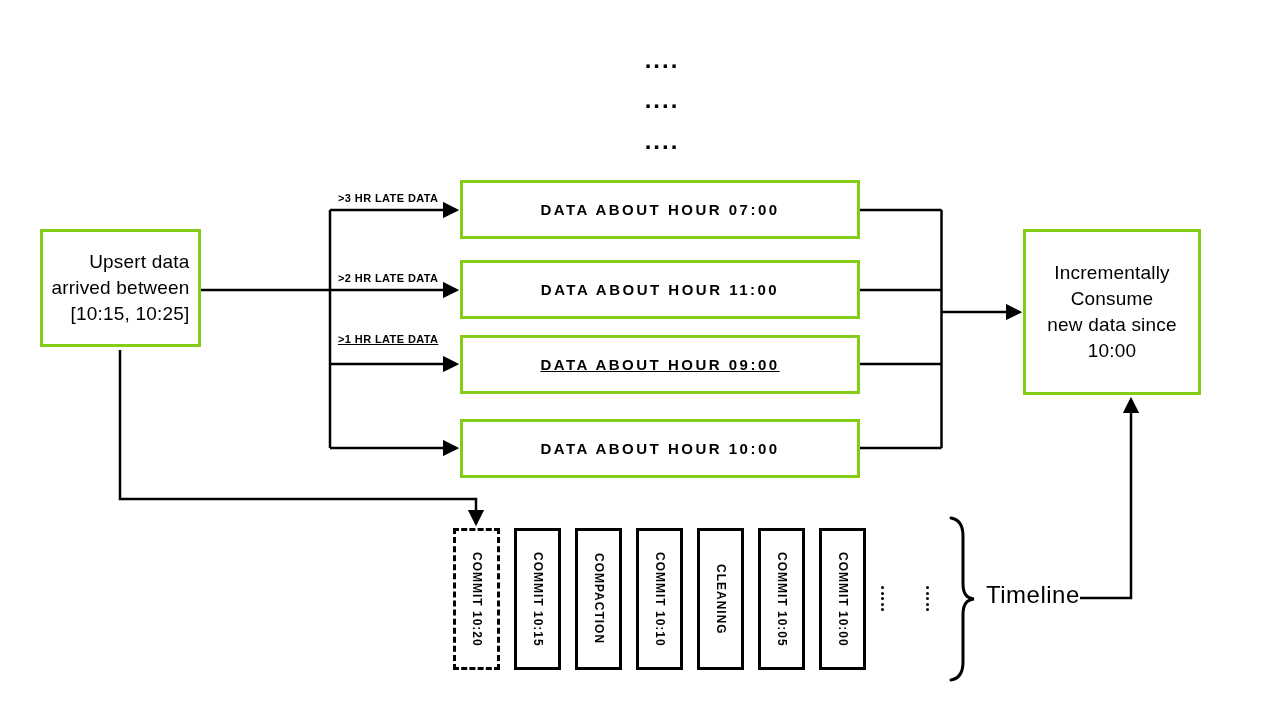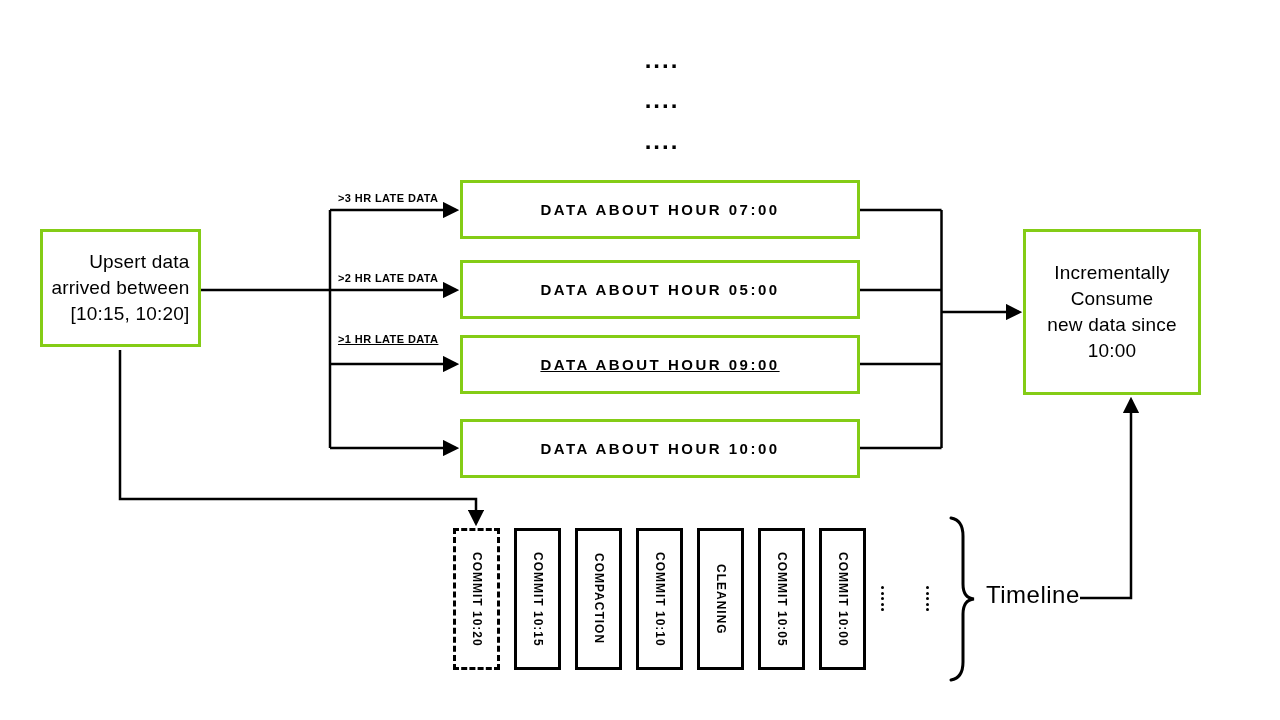--- a/index.html
+++ b/index.html
@@ -166,33 +166,33 @@
   </svg>
 
   <div class="dots-row dots-row-0">....</div>
   <div class="dots-row dots-row-1">....</div>
   <div class="dots-row dots-row-2">....</div>
 
   <div class="box upsert-box hand">
     <div>
       <div>Upsert data</div>
       <div>arrived between</div>
-      <div>[10:15, 10:20]</div>
+      <div>[10:15, 10:25]</div>
     </div>
   </div>
 
   <div class="branch-label branch-label-0">&gt;3 HR LATE DATA</div>
   <div class="branch-label branch-label-1">&gt;2 HR LATE DATA</div>
   <div class="branch-label branch-label-2">&gt;1 HR LATE DATA</div>
 
   <div class="box data-box data-box-0 caps">
     <span>DATA ABOUT HOUR 07:00</span>
   </div>
   <div class="box data-box data-box-1 caps">
-    <span>DATA ABOUT HOUR 05:00</span>
+    <span>DATA ABOUT HOUR 11:00</span>
   </div>
   <div class="box data-box data-box-2 caps">
     <span>DATA ABOUT HOUR 09:00</span>
   </div>
   <div class="box data-box data-box-3 caps">
     <span>DATA ABOUT HOUR 10:00</span>
   </div>
 
   <div class="box consume-box hand">
     <div>

